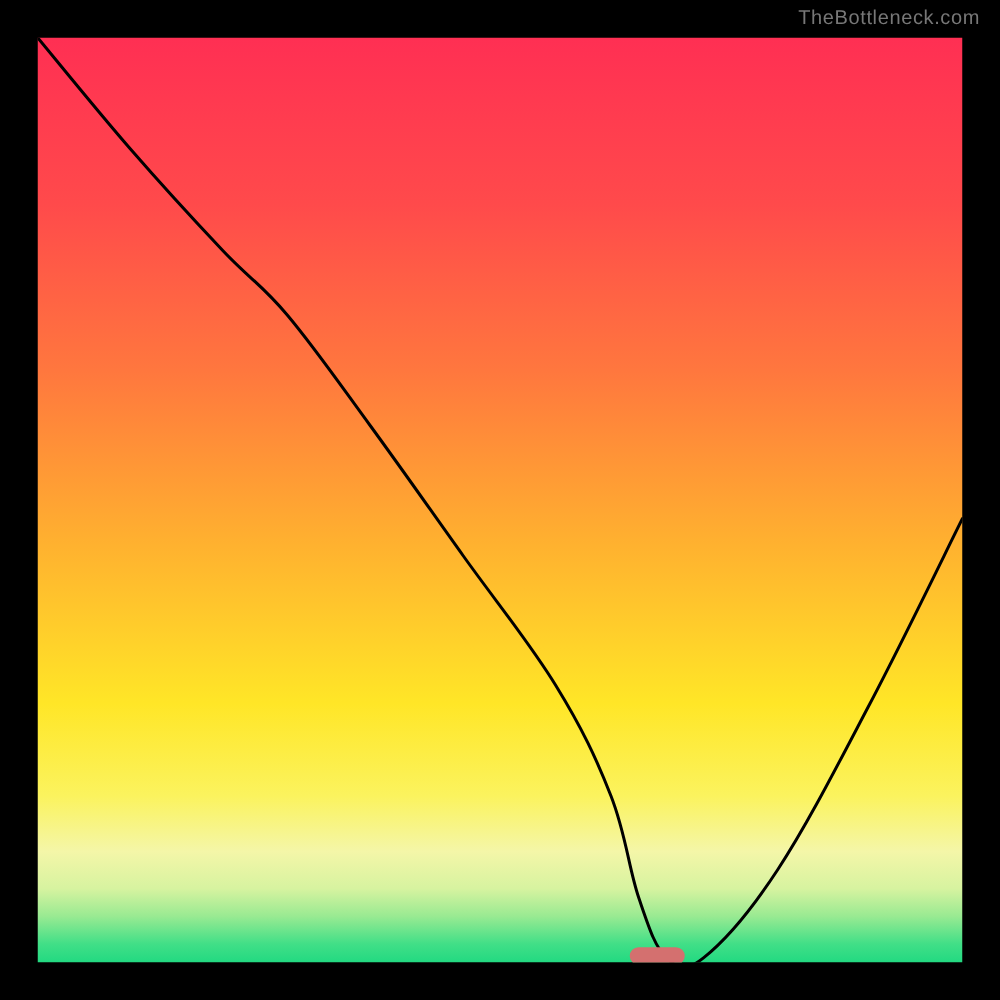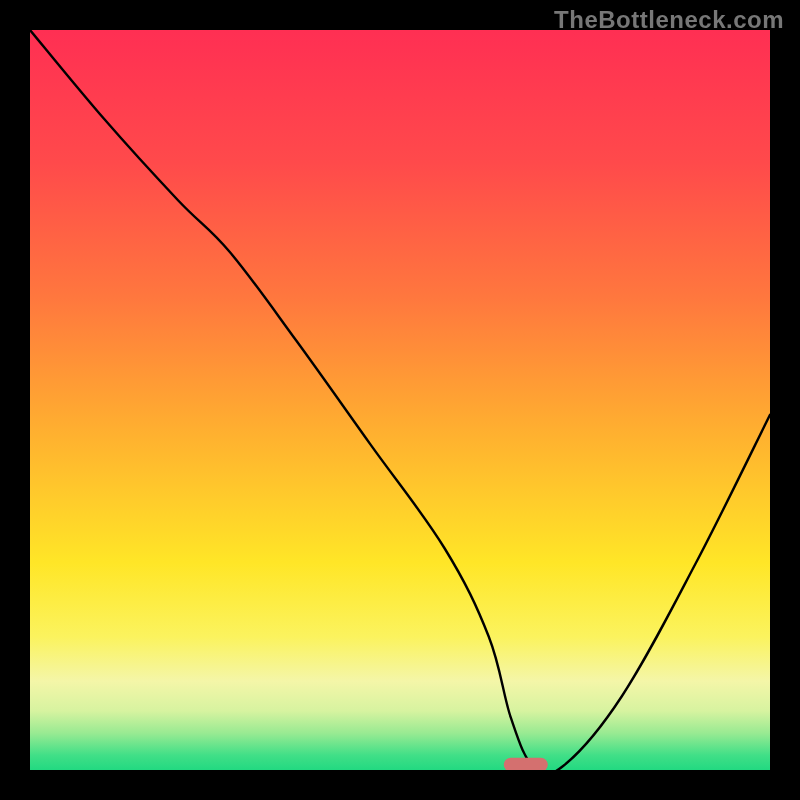--- a/index.html
+++ b/index.html
@@ -14,22 +14,22 @@
     width: 800px;
     height: 800px;
     background: #000000;
     position: relative;
   }
   .watermark {
     position: absolute;
     top: 6px;
     right: 16px;
     color: #777777;
-    font-size: 24px;
-    font-weight: 700;
+    font-size: 16px;
+    font-weight: 400;
     letter-spacing: 0.5px;
     z-index: 5;
   }
   .plot {
     position: absolute;
     left: 30px;
     top: 30px;
     width: 740px;
     height: 740px;
   }

